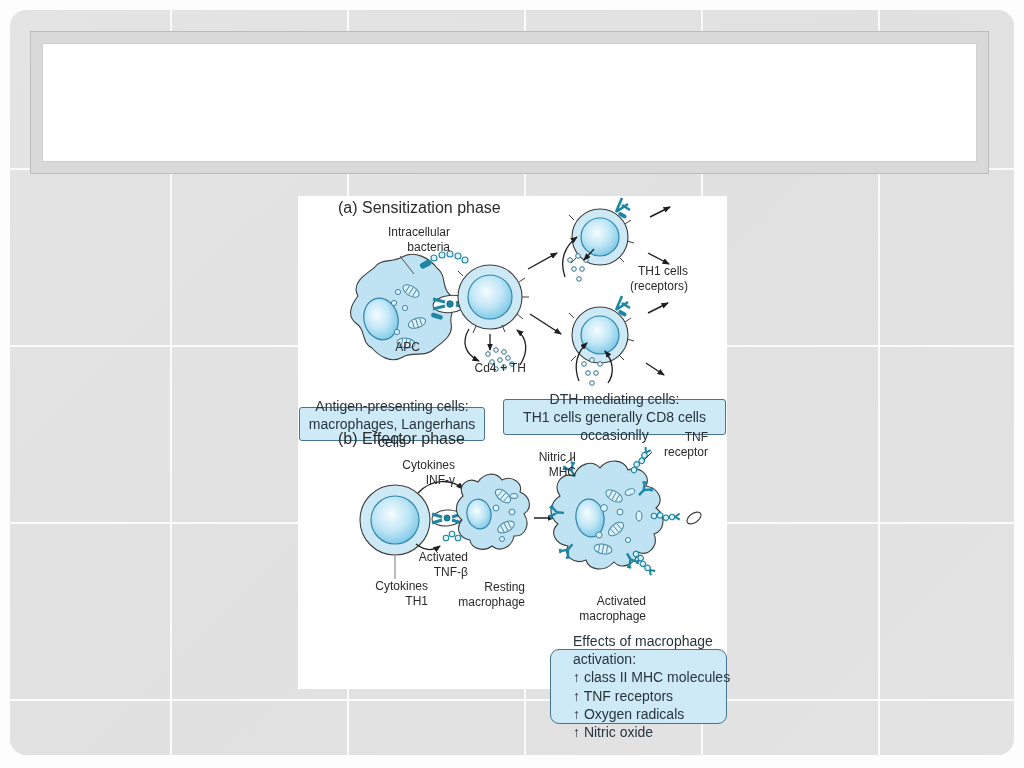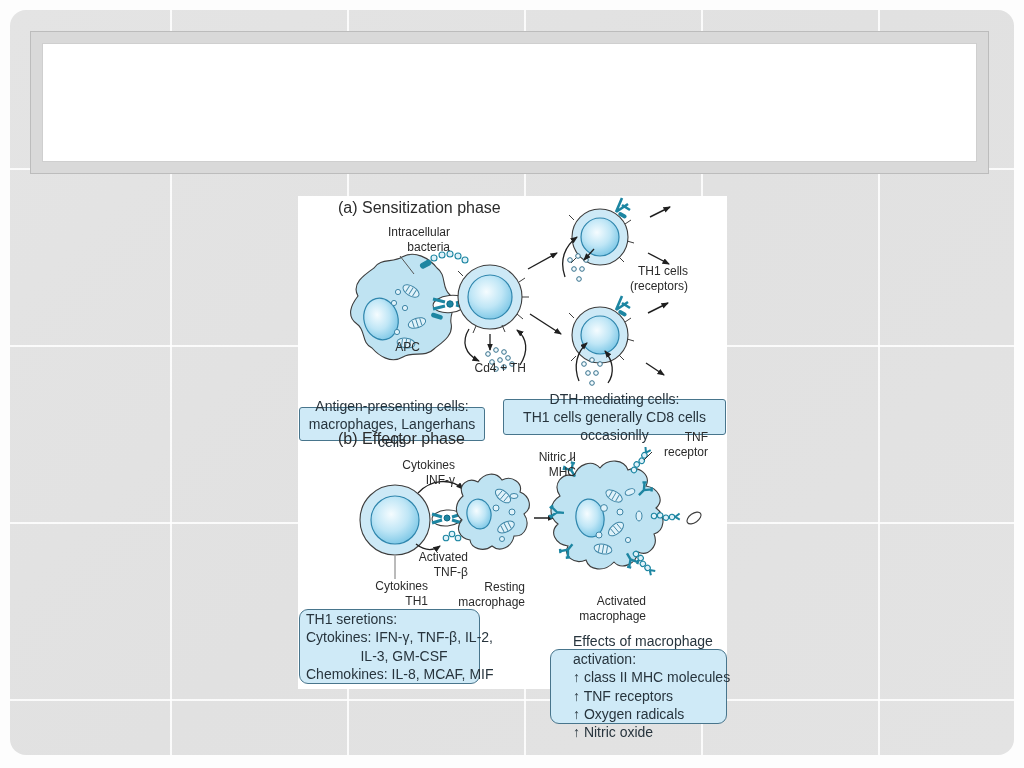--- a/index.html
+++ b/index.html
@@ -275,24 +275,20 @@
 receptor</div>
     <div class="lbl" style="left:106px;top:354px;width:64px;">Activated
 TNF-β</div>
     <div class="lbl" style="left:66px;top:383px;width:64px;">Cytokines
 TH1</div>
     <div class="lbl" style="left:153px;top:384px;width:74px;">Resting
 macrophage</div>
     <div class="lbl" style="left:272px;top:382px;width:76px;margin-top:16px;">Activated
 macrophage</div>
 
-    <div class="fbox round" style="left:1px;top:413px;width:181px;height:75px;align-items:center;">TH1 seretions:
-Cytokines: IFN-γ, TNF-β, IL-2,
-              IL-3, GM-CSF
-Chemokines: IL-8, MCAF, MIF</div>
     <div class="fbox round" style="left:252px;top:413px;width:177px;height:75px;align-items:center;padding-left:22px;margin-top:40px;">Effects of macrophage
 activation:
 ↑ class II MHC molecules
 ↑ TNF receptors
 ↑ Oxygen radicals
 ↑ Nitric oxide</div>
   </div>
 </div>
 
 </body></html>

